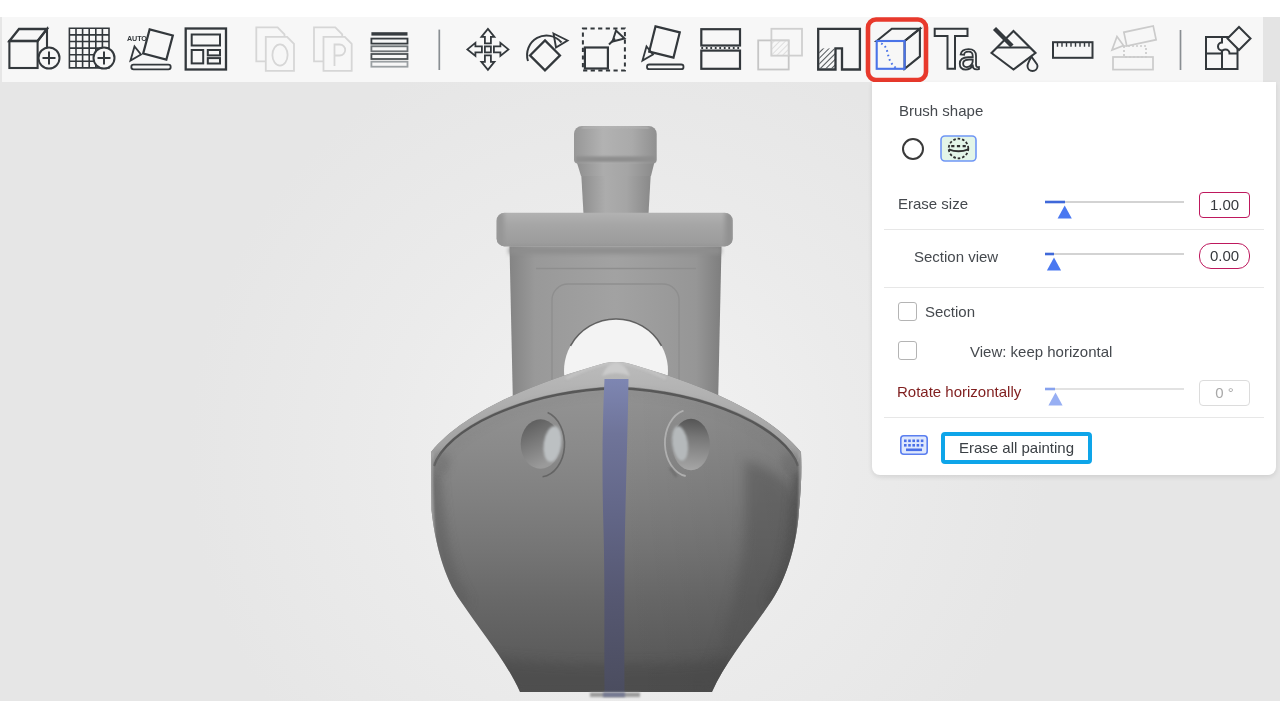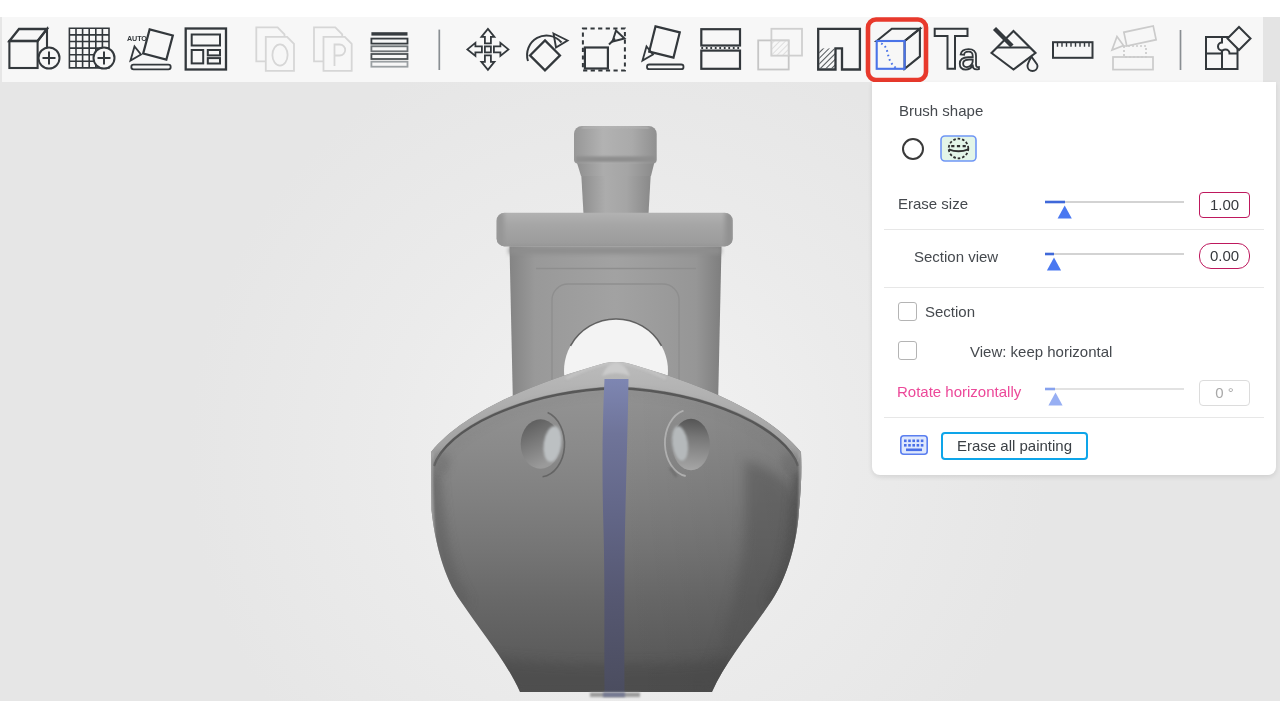--- a/index.html
+++ b/index.html
@@ -337,21 +337,21 @@
     <line x1="2" y1="7" x2="141" y2="7" stroke="#c4c4c4" stroke-width="1.6"></line>
     <line x1="2" y1="7" x2="11" y2="7" stroke="#3f68d9" stroke-width="2.6"></line>
     <polygon points="11,10.5 18.1,23.5 3.9,23.5" fill="#4a78f1"></polygon>
   </svg>
   <div class="pvalue" style="left:327px;top:161px;width:49px;height:24px;border-radius:12px;">0.00</div>
   <div class="divider" style="top:205px;"></div>
   <div class="checkbox" style="left:26px;top:220px;"></div>
   <div class="plabel" style="left:53px;top:221px;">Section</div>
   <div class="checkbox" style="left:26px;top:259px;"></div>
   <div class="plabel" style="left:50px;top:261px;margin-left:48px;">View: keep horizontal</div>
-  <div class="plabel" style="left:25px;top:301px;color:#ec4899;">Rotate horizontally</div>
+  <div class="plabel" style="left:25px;top:301px;color:#7f1d1d;">Rotate horizontally</div>
   <svg style="position:absolute;left:171px;top:300px;" width="146" height="30" viewBox="0 0 146 30">
     <line x1="2" y1="7" x2="141" y2="7" stroke="#d9d9d9" stroke-width="1.6"></line>
     <line x1="2" y1="7" x2="12" y2="7" stroke="#87a2ee" stroke-width="2.6"></line>
     <polygon points="12.5,10.5 19.6,23.5 5.4,23.5" fill="#97aff3"></polygon>
   </svg>
   <div class="pvalue" style="left:327px;top:298px;width:49px;height:24px;border-color:#dcdcdc;color:#a8a8a8;">0 °</div>
   <div class="divider" style="top:335px;"></div>
   <svg style="position:absolute;left:28px;top:353px;" width="28" height="20" viewBox="0 0 28 20">
     <rect x="0.8" y="0.8" width="26.4" height="18.4" rx="3" fill="#dfe8fc" stroke="#5b7ff0" stroke-width="1.6"></rect>
     <g fill="#4a6fe8">
@@ -361,15 +361,15 @@
         <rect x="16.6" y="4.5" width="2.6" height="2.6"></rect>
       <rect x="20.8" y="4.5" width="2.6" height="2.6"></rect>
       <rect x="4" y="9" width="2.6" height="2.6"></rect>
         <rect x="8.2" y="9" width="2.6" height="2.6"></rect>
       <rect x="12.4" y="9" width="2.6" height="2.6"></rect>
         <rect x="16.6" y="9" width="2.6" height="2.6"></rect>
       <rect x="20.8" y="9" width="2.6" height="2.6"></rect>
       <rect x="6" y="13.5" width="16" height="2.6"></rect>
     </g>
   </svg>
-  <div style="position:absolute;left:69px;top:350px;width:143px;height:24px;border:2px solid #0ea5e9;
+  <div style="position:absolute;left:69px;top:350px;width:143px;height:24px;border:4px solid #0ea5e9;
     border-radius:4px;background:#fff;font-size:15px;color:#3b4045;text-align:center;line-height:24px;">Erase all painting</div>
 </div>
 
 </body></html>

